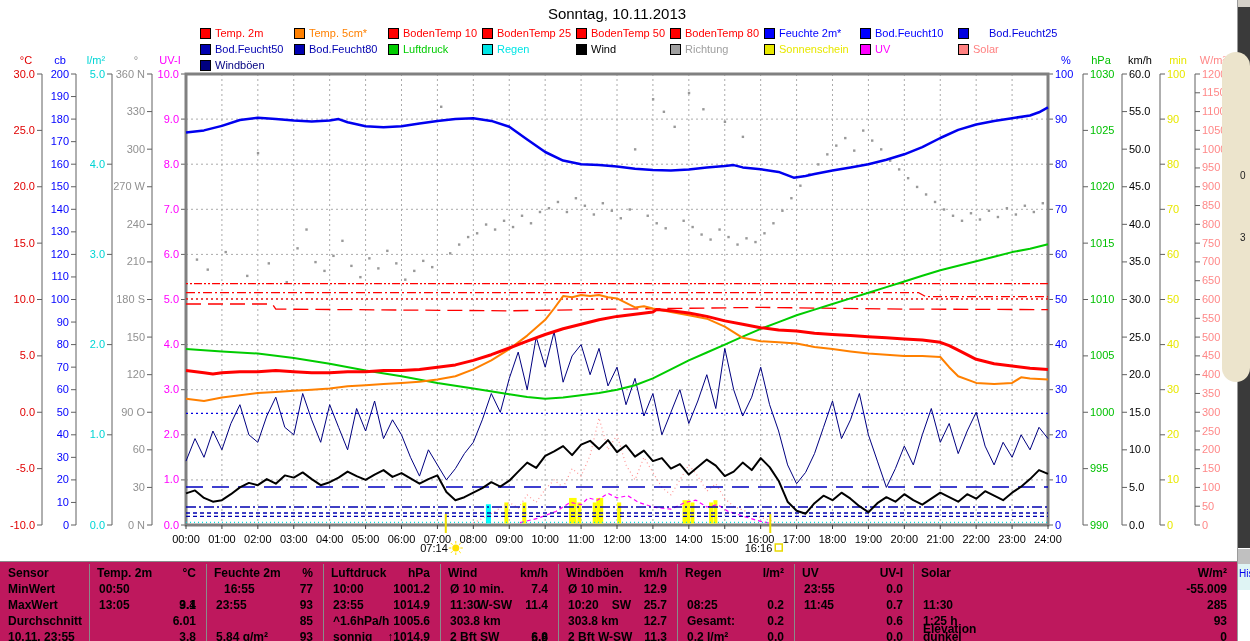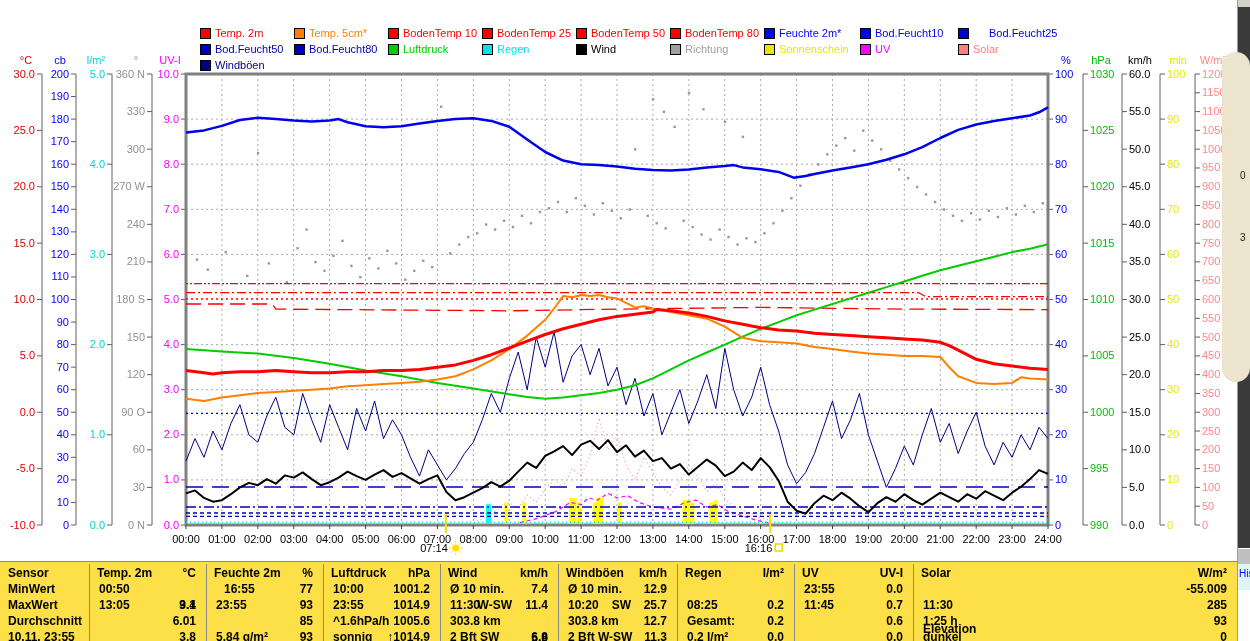--- a/index.html
+++ b/index.html
@@ -16,20 +16,21 @@
   .tright{text-align:right;}
   .tdiv{position:absolute;top:2px;width:1px;height:78px;background:#8a8a8a;}
   .sidewin{position:absolute;left:1237px;top:0;width:13px;height:641px;background:#3a3a3a;border-left:1px solid #9a9a9a;}
   .clockblob{position:absolute;left:-16px;top:52px;width:28px;height:330px;background:#ece4cc;border-radius:14px;}
   .chrome{position:absolute;left:0;width:13px;}
 </style>
 </head>
 <body>
 
 <div class="screen">
+  <div class="title">Sonntag, 10.11.2013</div>
   <div id="legend">
       <div class="legend-item" style="left: 200px; top: 27px;">
         <span class="legend-swatch" style="background: rgb(255, 0, 0);"></span>
         <span style="color: rgb(255, 0, 0);">Temp. 2m</span>
       </div>
       <div class="legend-item" style="left: 294px; top: 27px;">
         <span class="legend-swatch" style="background: rgb(255, 128, 0);"></span>
         <span style="color: rgb(255, 128, 0);">Temp. 5cm*</span>
       </div>
       <div class="legend-item" style="left: 388px; top: 27px;">
@@ -601,21 +602,21 @@
       <line x1="455.78525" y1="552.5" x2="455.78525" y2="555" stroke="#ffe000"></line>
       <line x1="452.60326948466053" y1="551.1819805153394" x2="450.8355025316942" y2="552.9497474683059" stroke="#ffe000"></line>
       <line x1="451.28525" y1="548" x2="448.78525" y2="548" stroke="#ffe000"></line>
       <line x1="452.60326948466053" y1="544.8180194846606" x2="450.8355025316942" y2="543.0502525316941" stroke="#ffe000"></line>
       <line x1="455.78525" y1="543.5" x2="455.78525" y2="541" stroke="#ffe000"></line>
       <line x1="458.9672305153395" y1="544.8180194846606" x2="460.73499746830583" y2="543.0502525316941" stroke="#ffe000"></line>
       <line x1="770.2564166666667" y1="514" x2="770.2564166666667" y2="533" stroke="#f0e000" stroke-width="2"></line>
       <text x="772.2564166666667" y="552" fill="#000" font-size="11" text-anchor="end">16:16</text>
       <rect x="775.2564166666667" y="544" width="7" height="7" fill="none" stroke="#e8d800" stroke-width="1.5"></rect>
     </svg>
-  <div id="stats" class="stats" style="background: #fde047;">
+  <div id="stats" class="stats" style="background: #be185d;">
       <div class="tdiv" style="left: 89px;"></div>
       <div class="tdiv" style="left: 206px;"></div>
       <div class="tdiv" style="left: 323px;"></div>
       <div class="tdiv" style="left: 440px;"></div>
       <div class="tdiv" style="left: 558px;"></div>
       <div class="tdiv" style="left: 677px;"></div>
       <div class="tdiv" style="left: 794px;"></div>
       <div class="tdiv" style="left: 913px;"></div>
       <div class="tcell" style="left: 8px; top: 4px;">Sensor</div>
       <div class="tcell" style="left: 8px; top: 20px;">MinWert</div>

